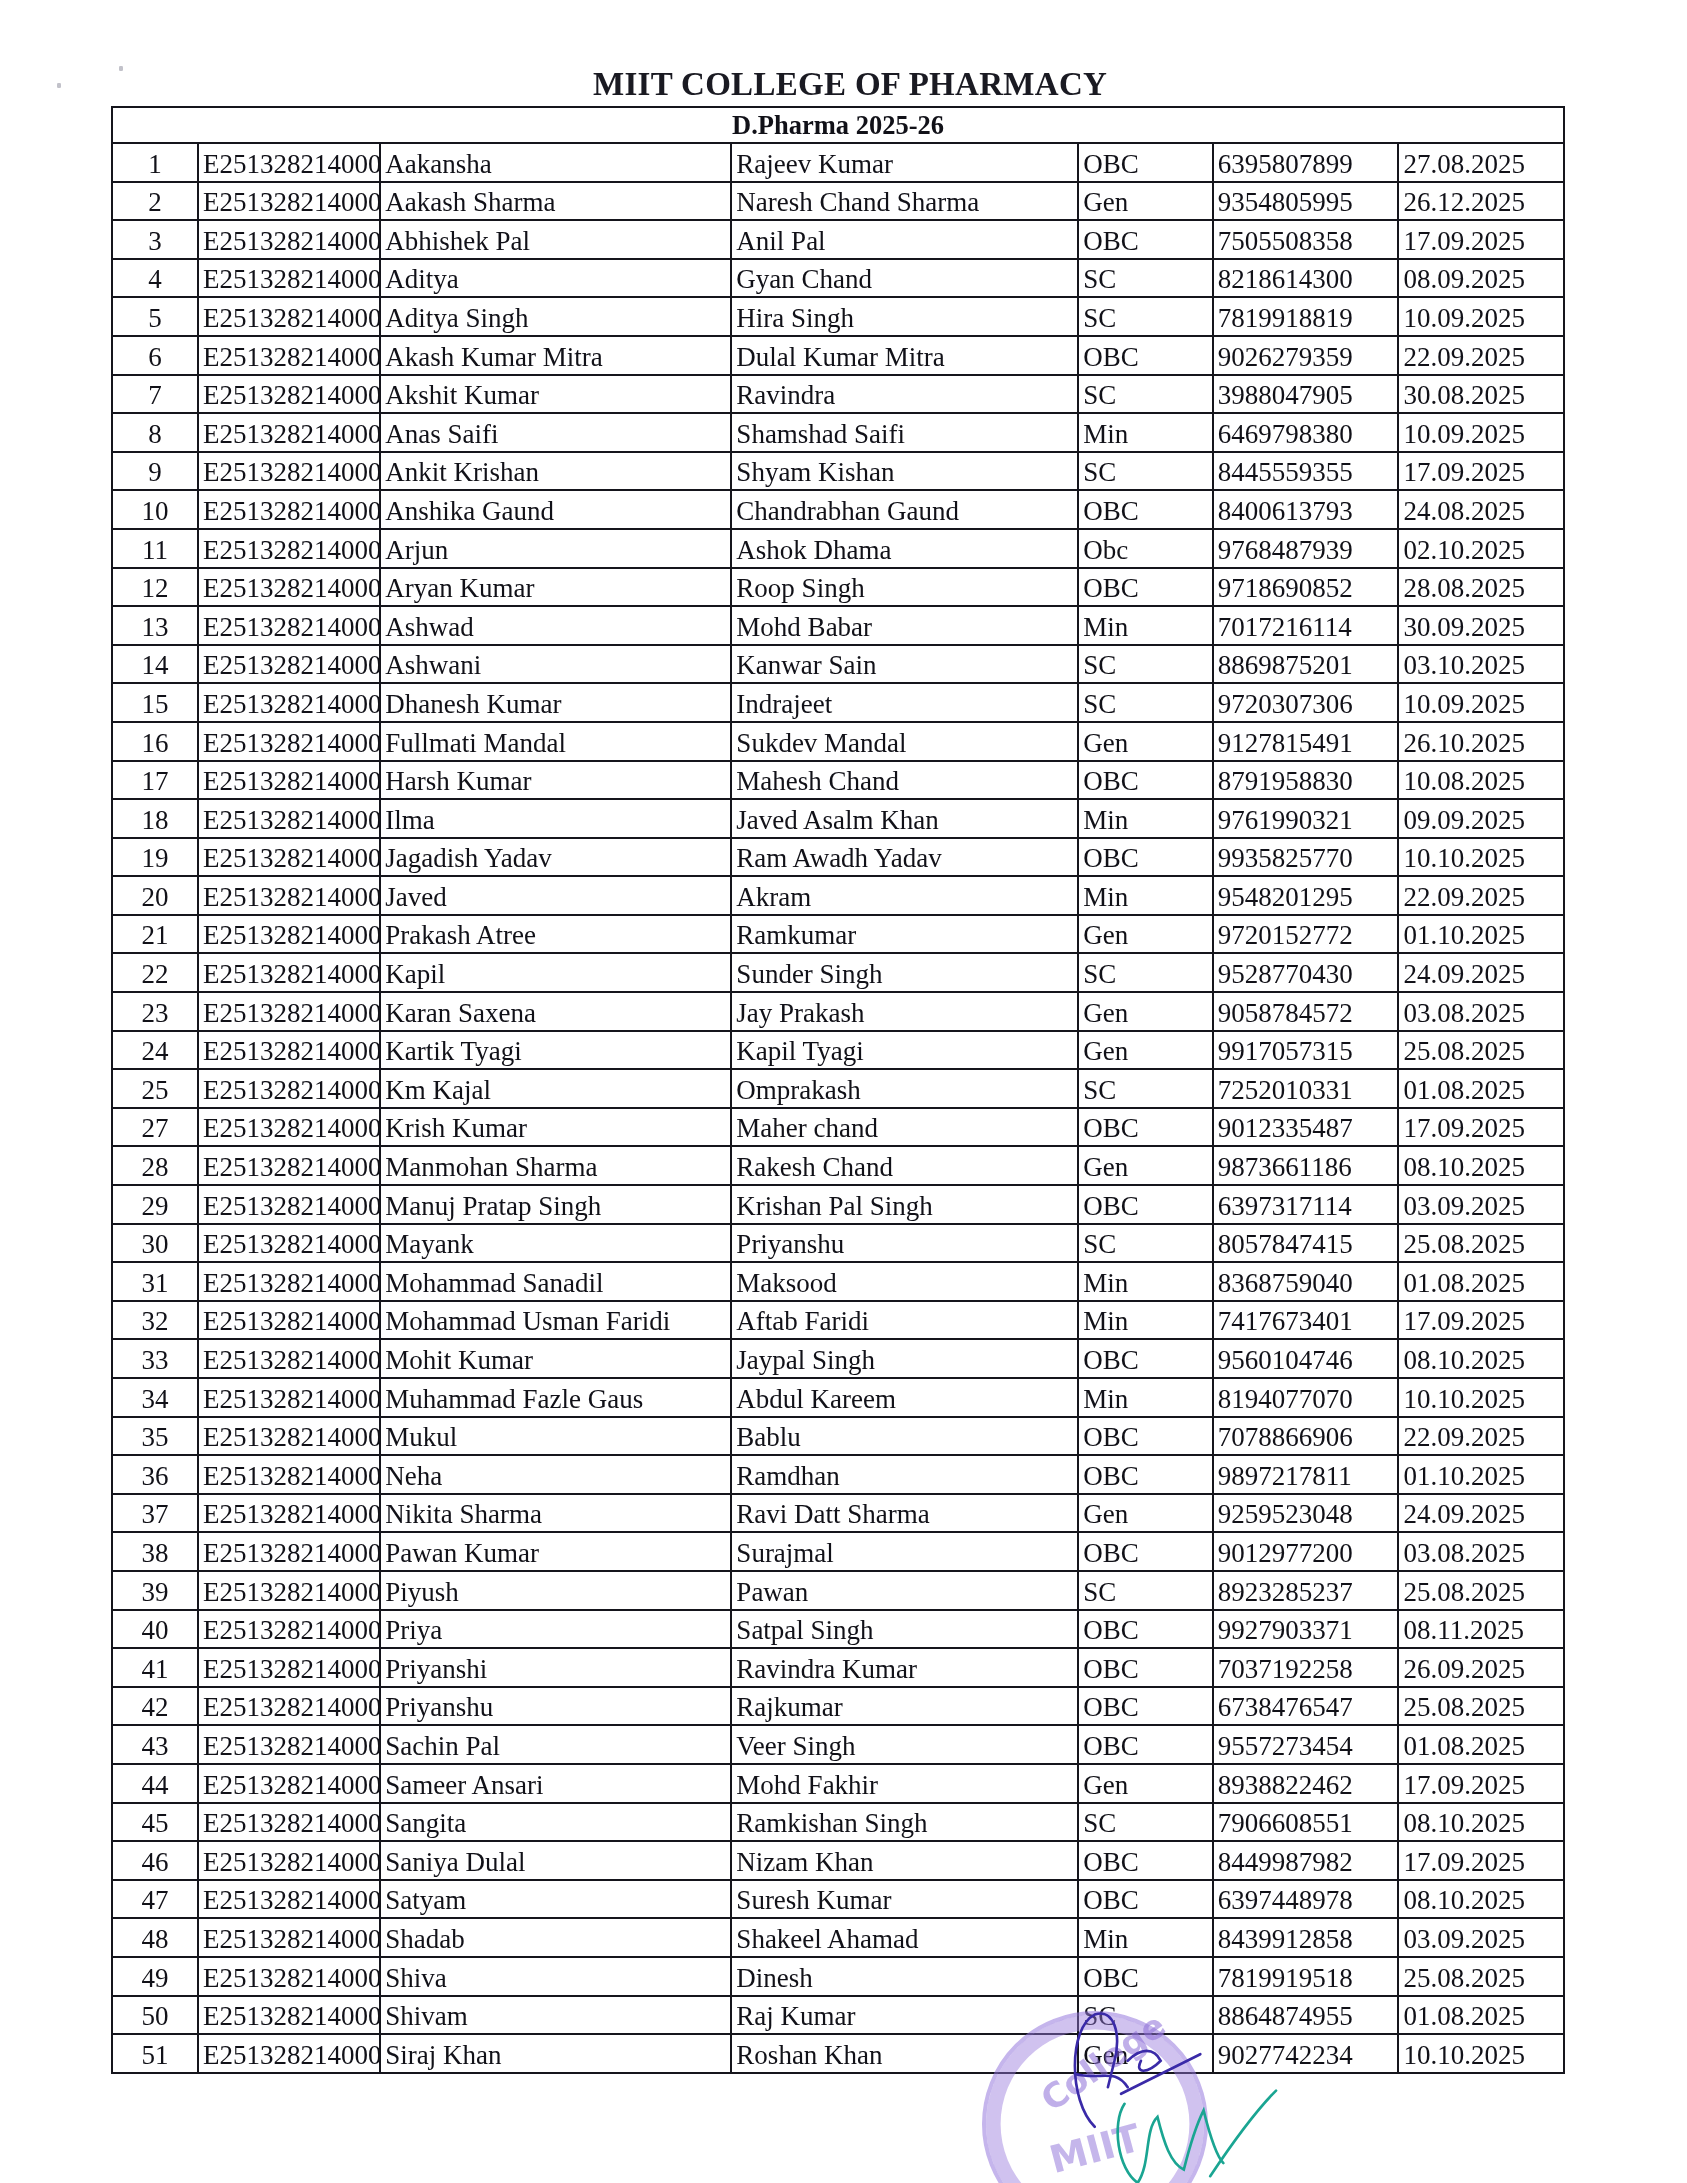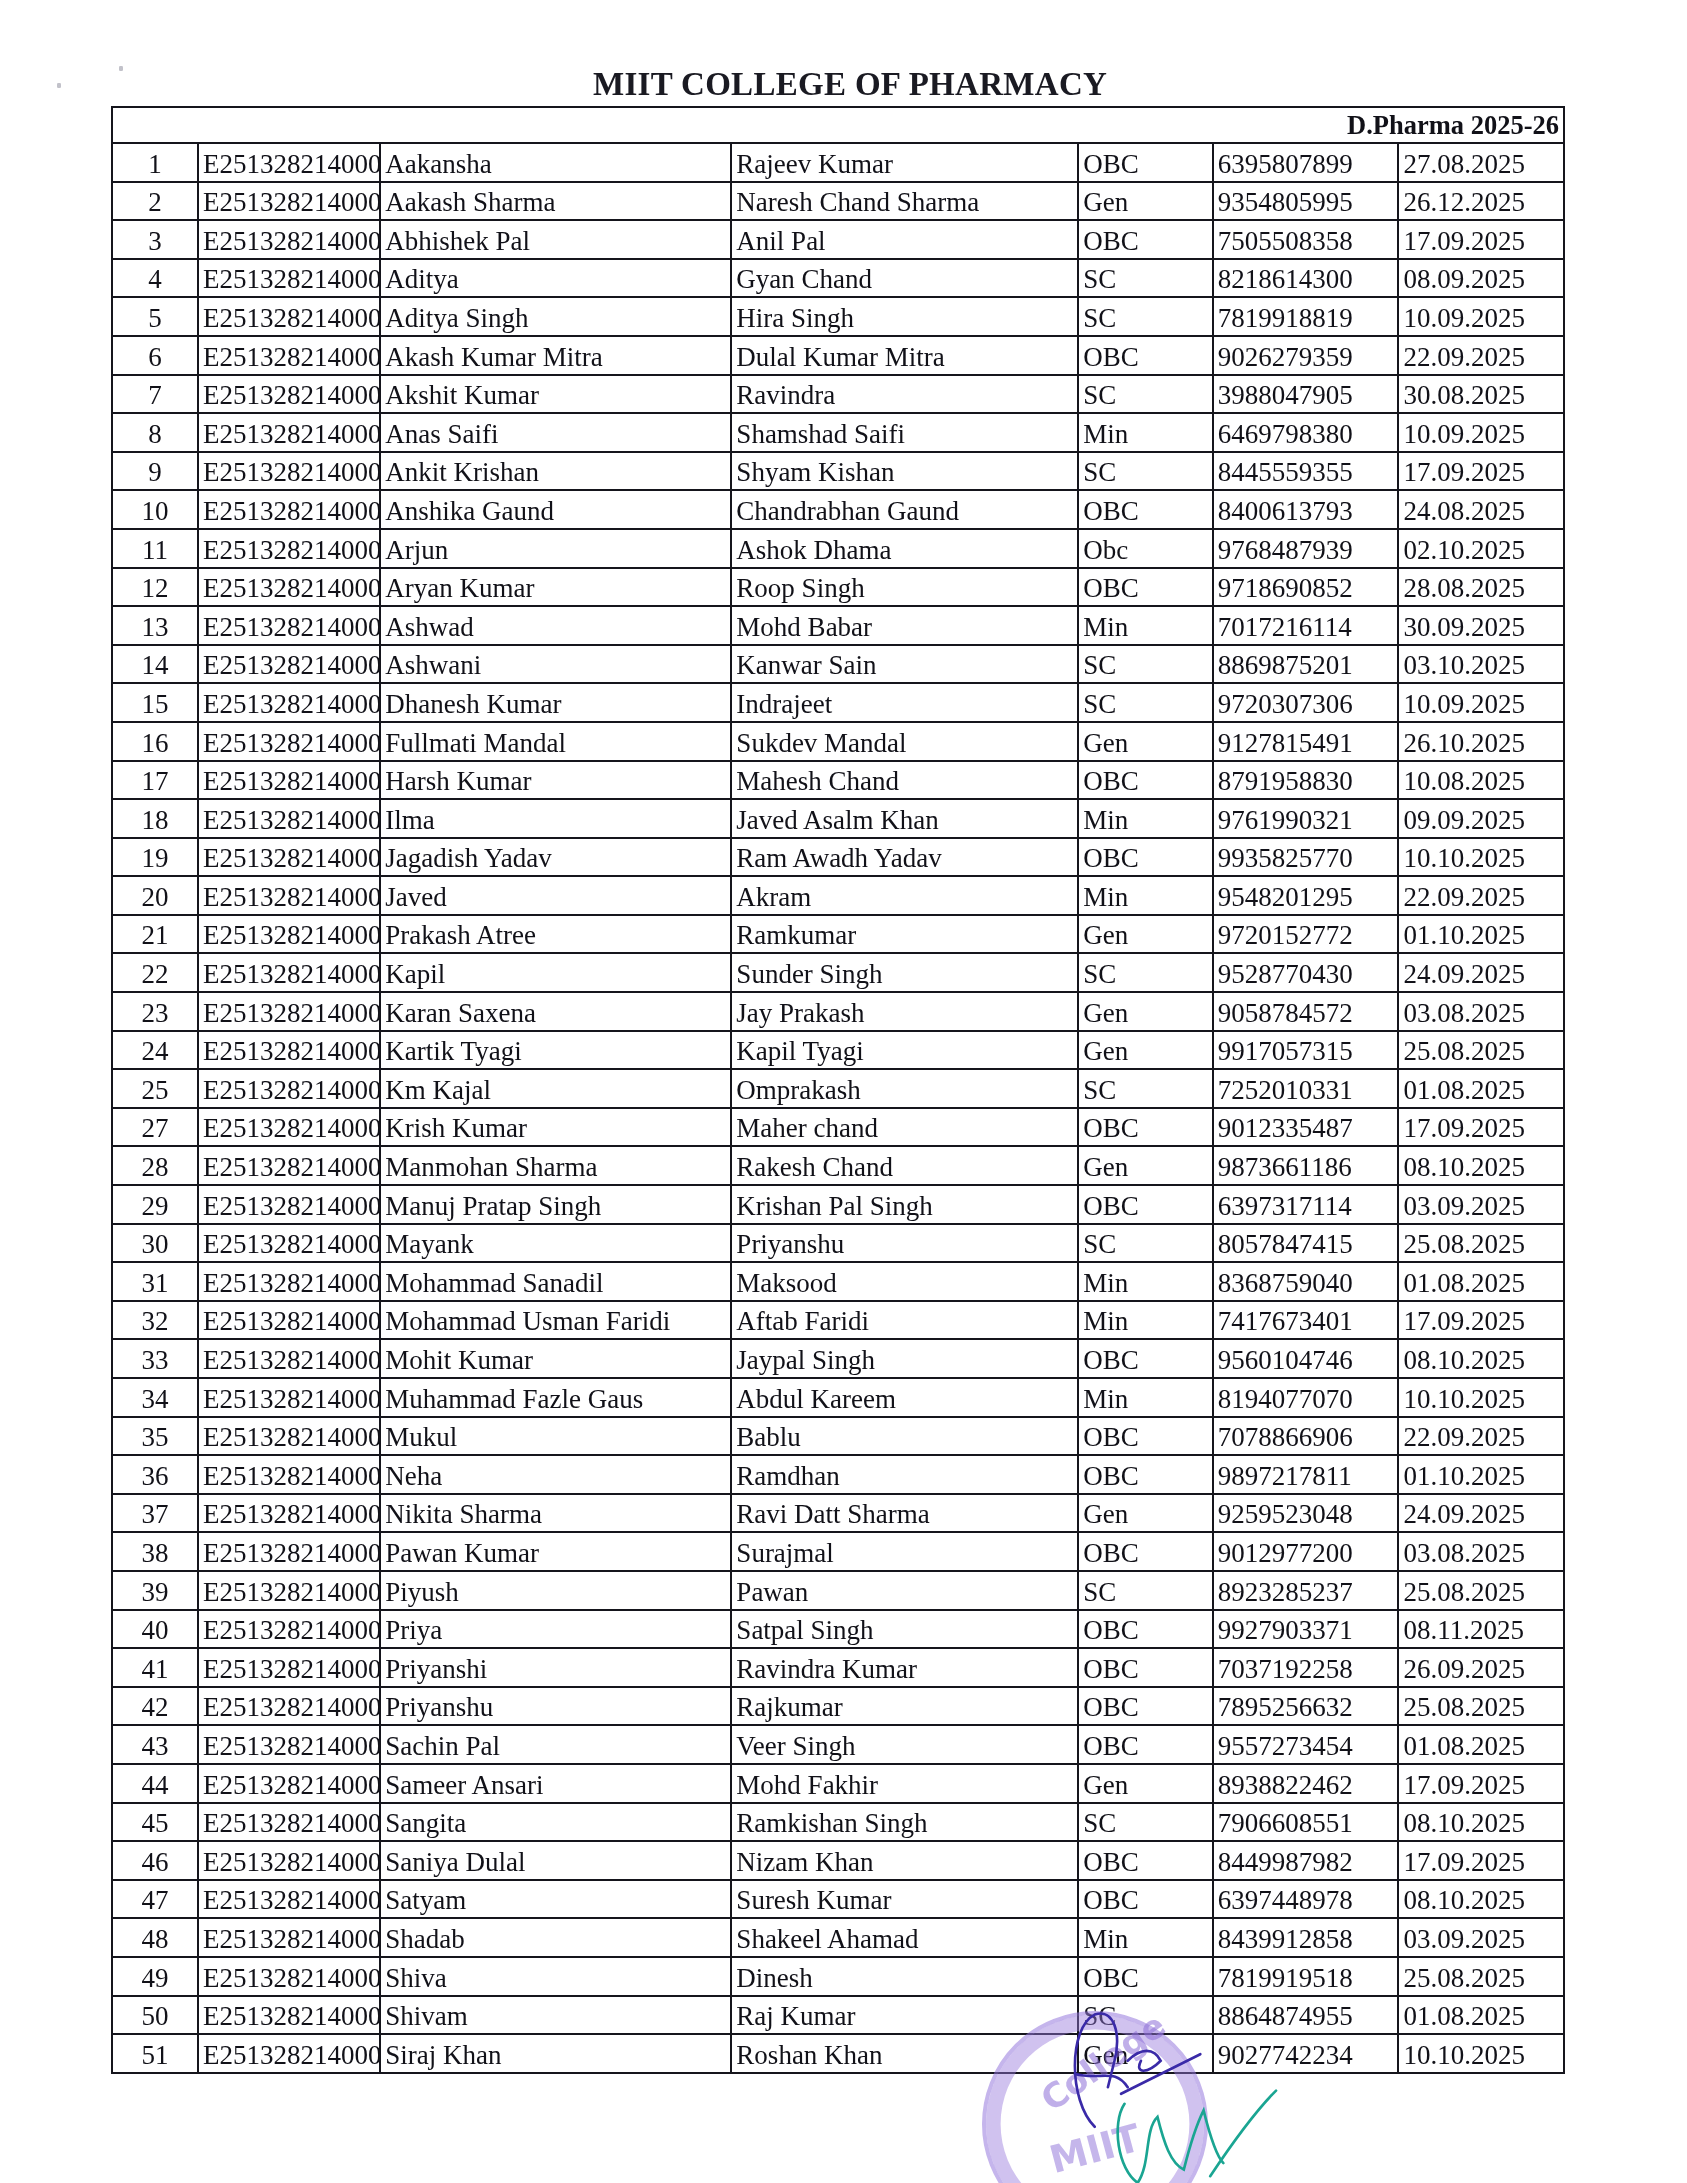--- a/index.html
+++ b/index.html
@@ -41,21 +41,21 @@
     table-layout: fixed;
   }
   table.roster td, table.roster th {
     border: 2px solid #15151c;
     padding: 0 4px;
     white-space: nowrap;
     overflow: hidden;
   }
   tr.subtitle-row td {
     height: 34px;
-    text-align: right;
+    text-align: center;
     font-weight: bold;
     font-size: 26.5px;
   }
   tr.header-row th {
     height: 97px;
     font-size: 26.5px;
     font-weight: bold;
     text-align: center;
     line-height: 37px;
     white-space: normal;
@@ -512,21 +512,21 @@
           <td>OBC</td>
           <td>7037192258</td>
           <td>26.09.2025</td>
         </tr>
         <tr class="data-row">
           <td class="sno">42</td>
           <td>E25132821400041</td>
           <td>Priyanshu</td>
           <td>Rajkumar</td>
           <td>OBC</td>
-          <td>7895256632</td>
+          <td>6738476547</td>
           <td>25.08.2025</td>
         </tr>
         <tr class="data-row">
           <td class="sno">43</td>
           <td>E25132821400042</td>
           <td>Sachin Pal</td>
           <td>Veer Singh</td>
           <td>OBC</td>
           <td>9557273454</td>
           <td>01.08.2025</td>

